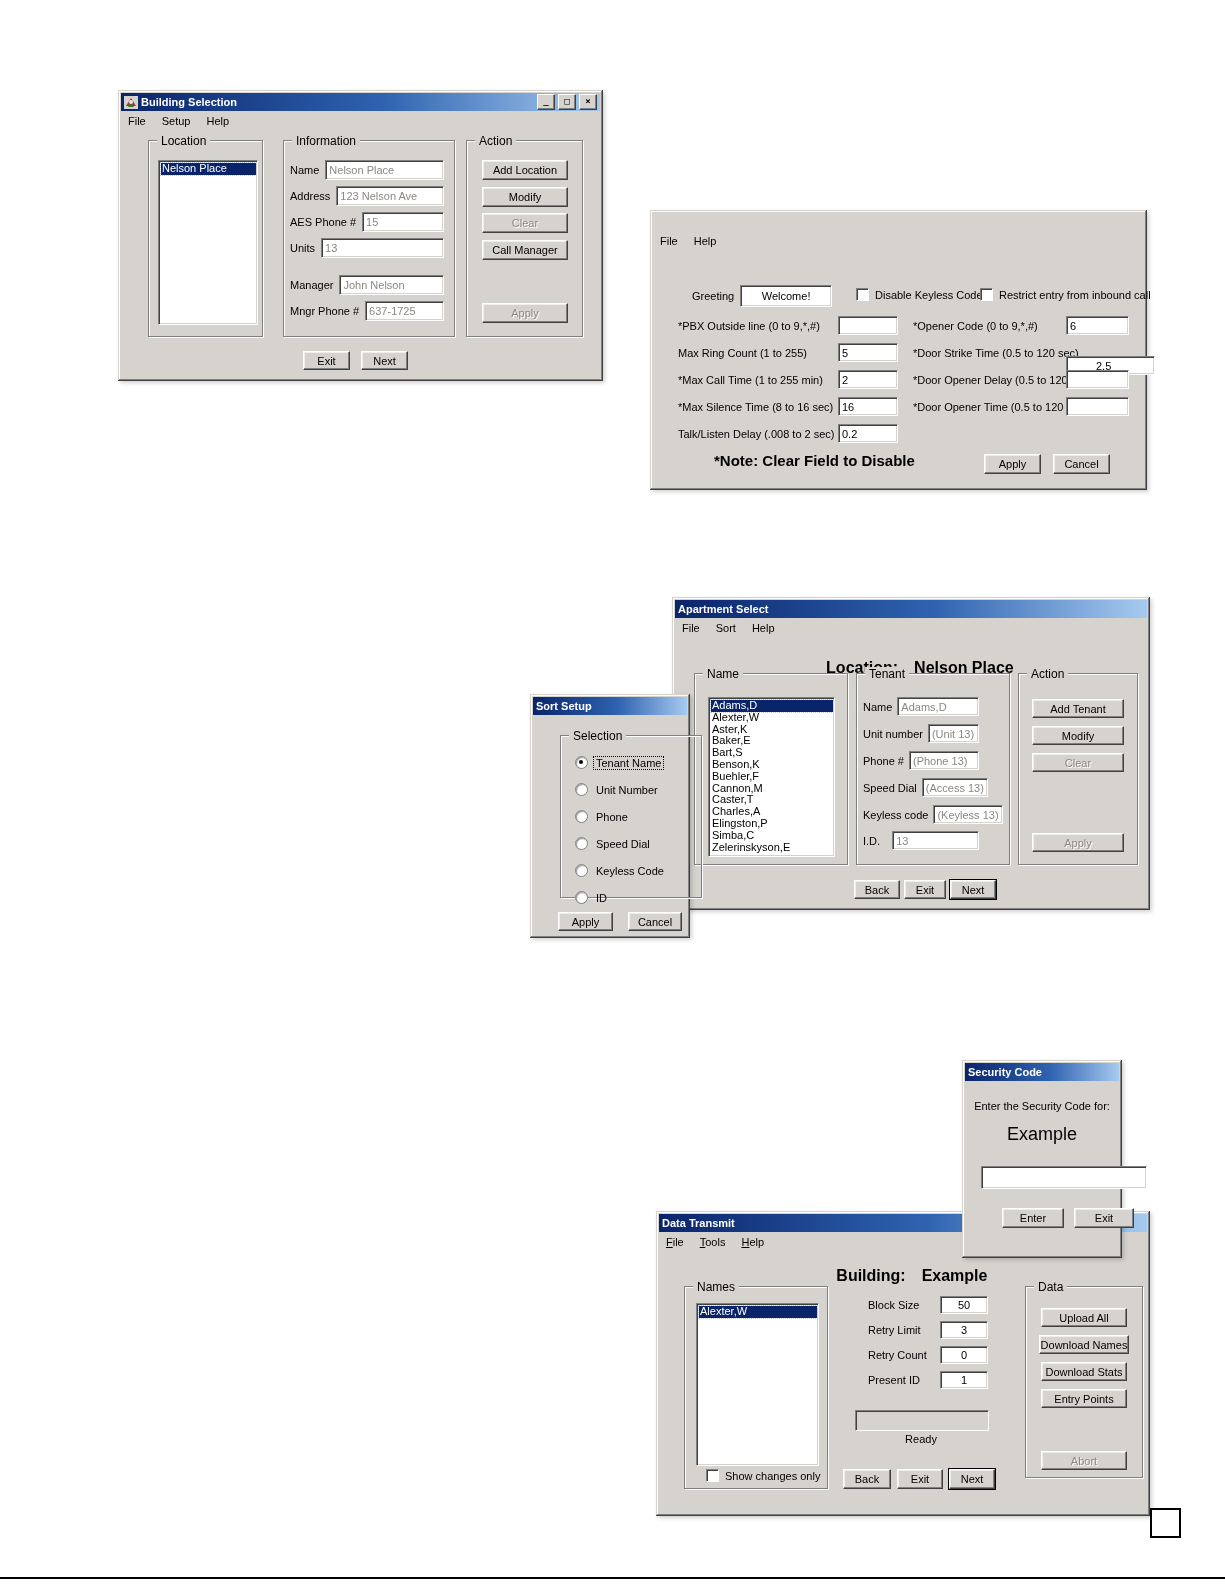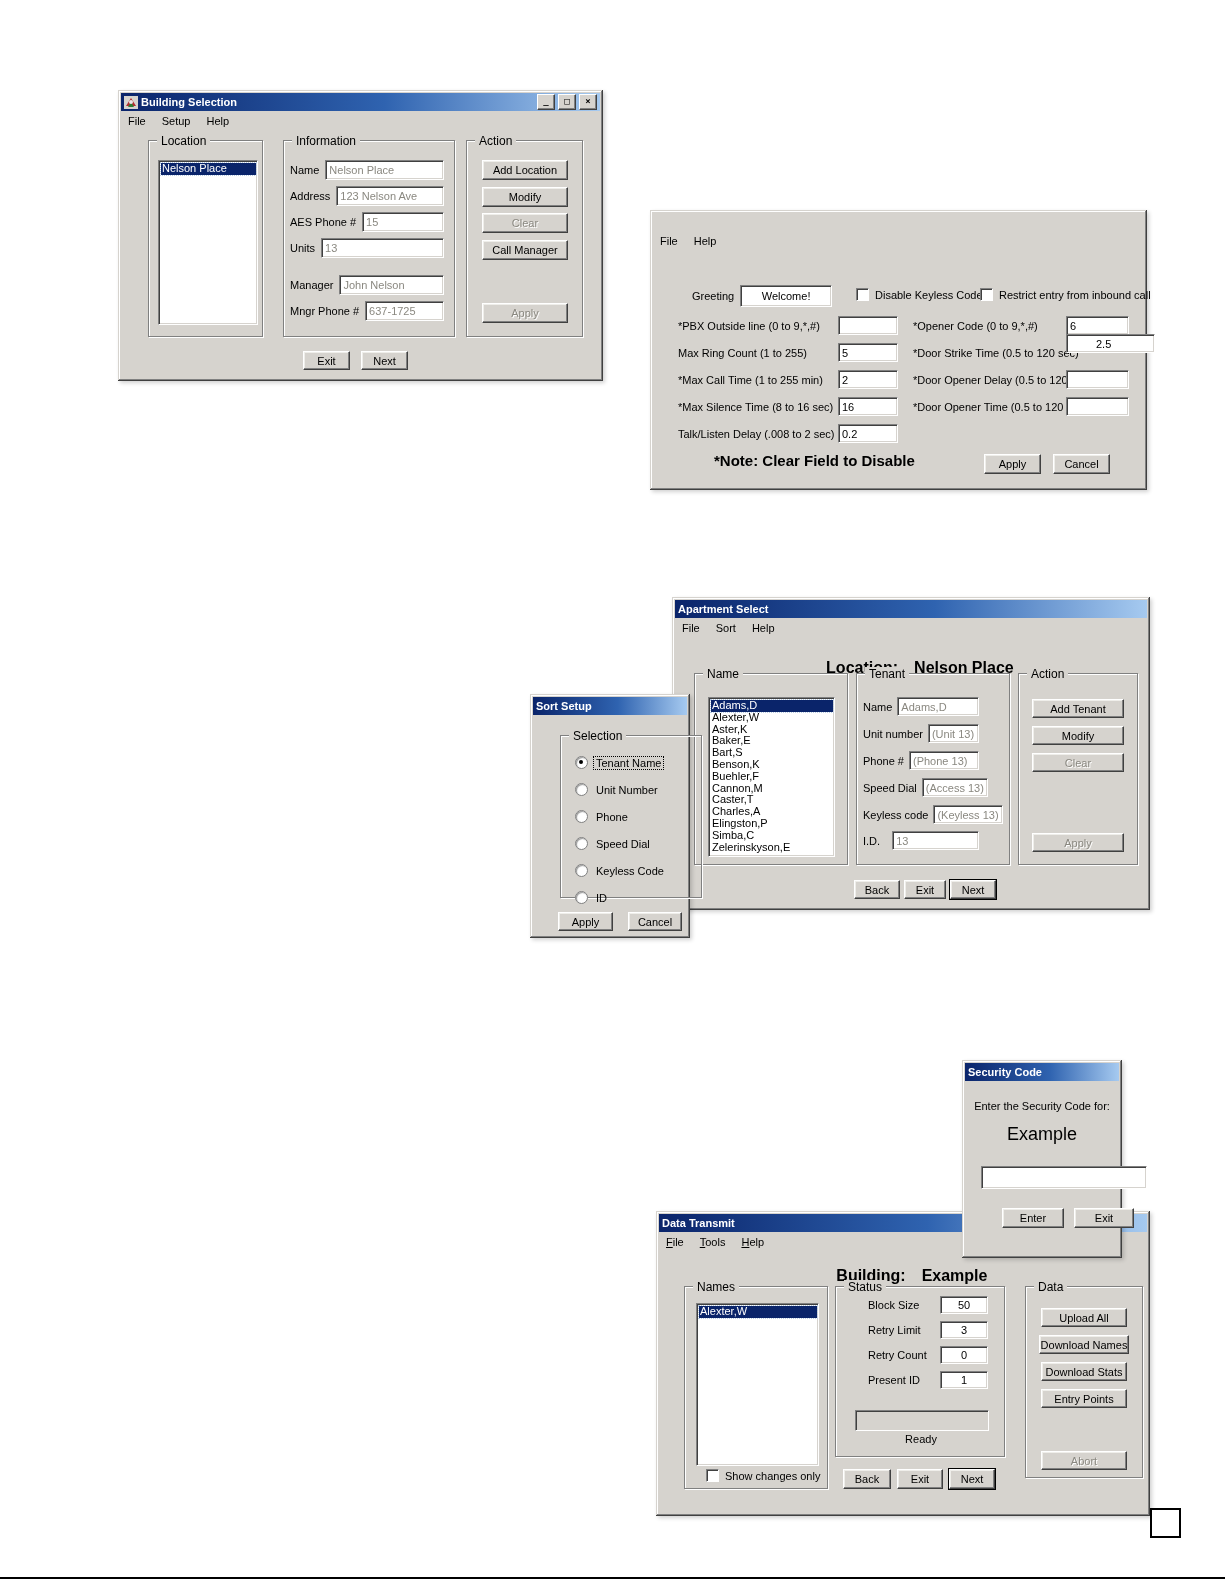--- a/index.html
+++ b/index.html
@@ -165,21 +165,21 @@
   <span class="lbl" style="position:absolute; left:28px; top:164px;">*Max Call Time (1 to 255 min)</span>
   <span class="tb" style="position:absolute; left:188px; top:160px; width:52px; height:17px;">2</span>
   <span class="lbl" style="position:absolute; left:28px; top:191px;">*Max Silence Time (8 to 16 sec)</span>
   <span class="tb" style="position:absolute; left:188px; top:187px; width:52px; height:17px;">16</span>
   <span class="lbl" style="position:absolute; left:28px; top:218px;">Talk/Listen Delay (.008 to 2 sec)</span>
   <span class="tb" style="position:absolute; left:188px; top:214px; width:52px; height:17px;">0.2</span>
 
   <span class="lbl" style="position:absolute; left:263px; top:110px;">*Opener Code (0 to 9,*,#)</span>
   <span class="tb" style="position:absolute; left:416px; top:106px; width:55px; height:17px;">6</span>
   <span class="lbl" style="position:absolute; left:263px; top:137px;">*Door Strike Time (0.5 to 120 sec)</span>
-  <span class="tb" style="position:absolute; left:416px; top:124px; width:55px; height:17px;padding-left:29px;">2.5</span>
+  <span class="tb" style="position:absolute; left:416px; top:146px; width:55px; height:17px;padding-left:29px;">2.5</span>
   <span class="lbl" style="position:absolute; left:263px; top:164px;">*Door Opener Delay (0.5 to 120 sec)</span>
   <span class="tb" style="position:absolute; left:416px; top:160px; width:55px; height:17px;"></span>
   <span class="lbl" style="position:absolute; left:263px; top:191px;">*Door Opener Time (0.5 to 120 sec)</span>
   <span class="tb" style="position:absolute; left:416px; top:187px; width:55px; height:17px;"></span>
 
   <span class="note" style="left:64px; top:242px;">*Note: Clear Field to Disable</span>
   <div class="btn" style="left:334px; top:244px; width:55px; height:18px;">Apply</div>
   <div class="btn" style="left:403px; top:244px; width:55px; height:18px;">Cancel</div>
 </div>
 
@@ -323,23 +323,20 @@
     <span class="glabel">Names</span>
   </div>
   <div class="listbox" style="left:40px; top:92px; width:118px; height:158px;">
     <div class="li sel">Alexter,W</div>
   </div>
   <div class="row" style="left:50px; top:258px;">
     <span class="cb"></span>
     <span class="lbl" style="margin-left:6px;">Show changes only</span>
   </div>
 
-  <div class="group" style="left:179px; top:75px; width:168px; height:169px;">
-    <span class="glabel">Status</span>
-  </div>
   <span class="lbl" style="position:absolute; left:212px; top:88px;">Block Size</span>
   <span class="tb center" style="position:absolute; left:284px; top:85px; width:40px; height:16px;">50</span>
   <span class="lbl" style="position:absolute; left:212px; top:113px;">Retry Limit</span>
   <span class="tb center" style="position:absolute; left:284px; top:110px; width:40px; height:16px;">3</span>
   <span class="lbl" style="position:absolute; left:212px; top:138px;">Retry Count</span>
   <span class="tb center" style="position:absolute; left:284px; top:135px; width:40px; height:16px;">0</span>
   <span class="lbl" style="position:absolute; left:212px; top:163px;">Present ID</span>
   <span class="tb center" style="position:absolute; left:284px; top:160px; width:40px; height:16px;">1</span>
   <div class="progress" style="left:199px; top:199px; width:132px; height:19px;"></div>
   <div class="statusline" style="left:199px; top:222px; width:132px;">Ready</div>

